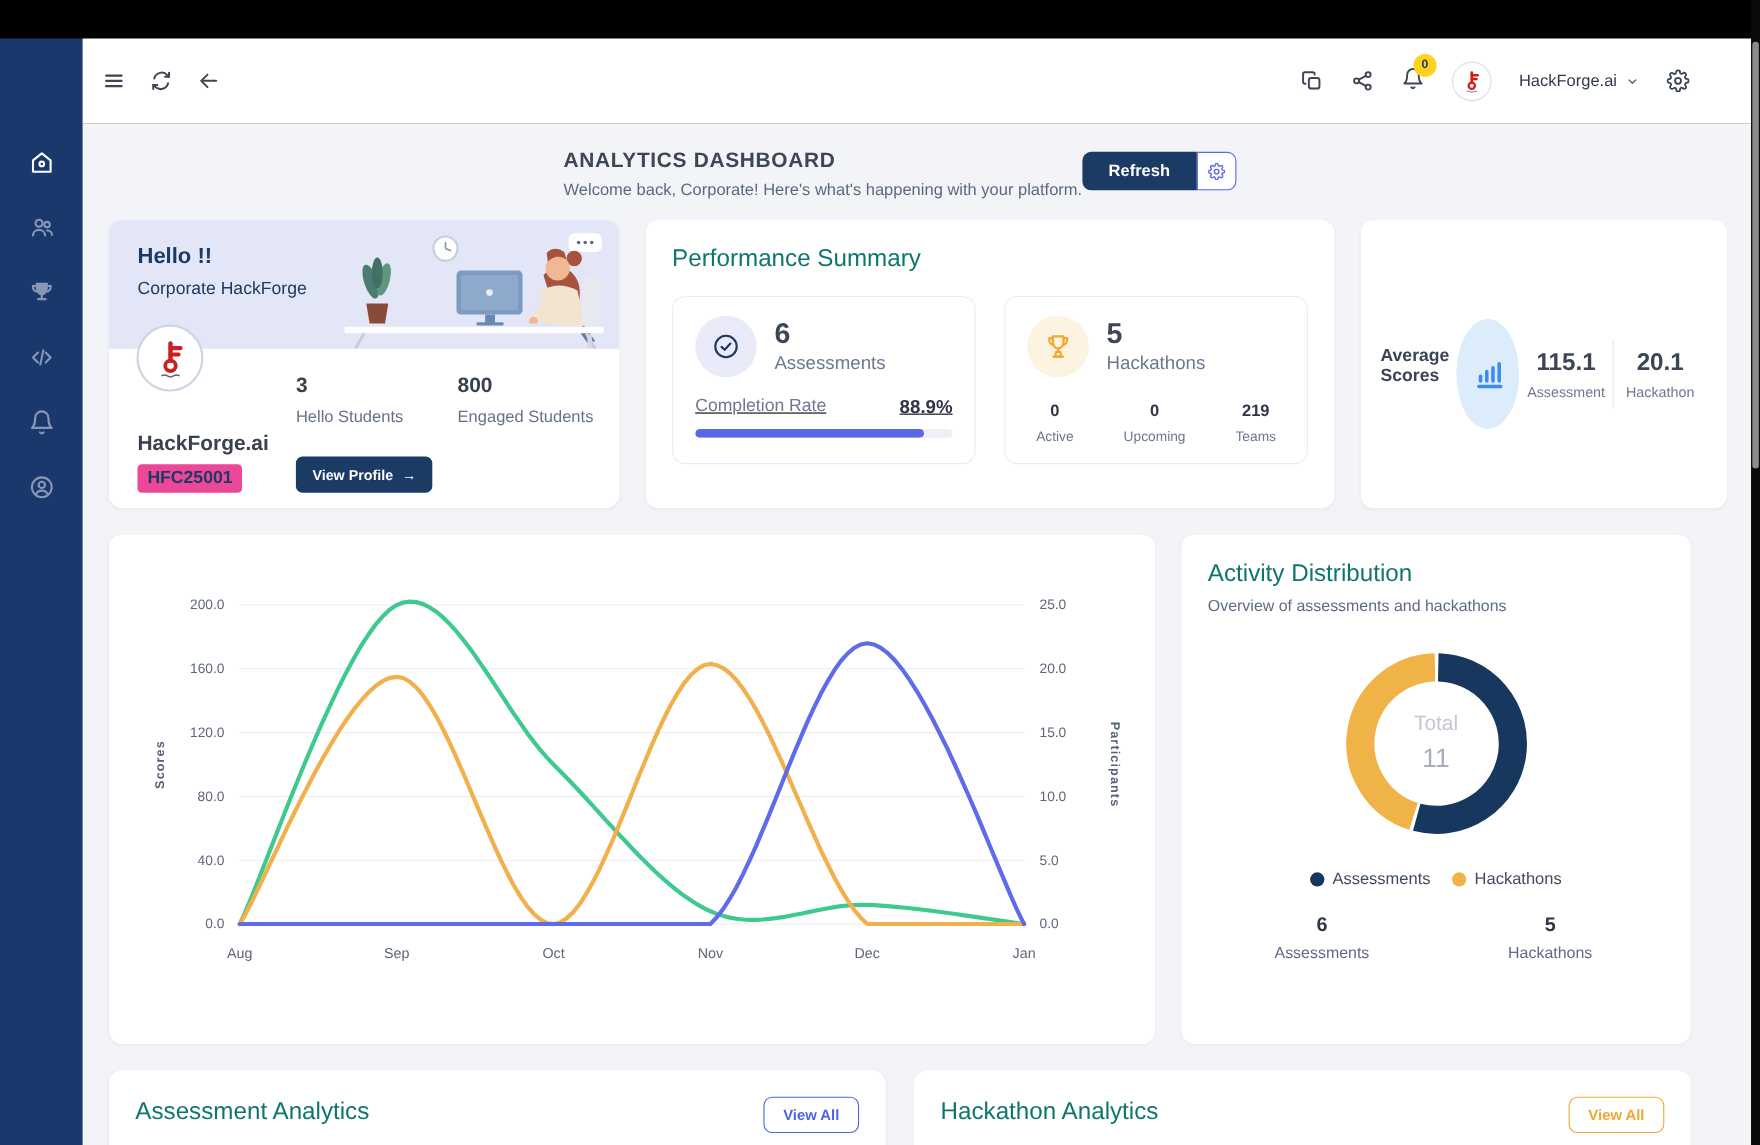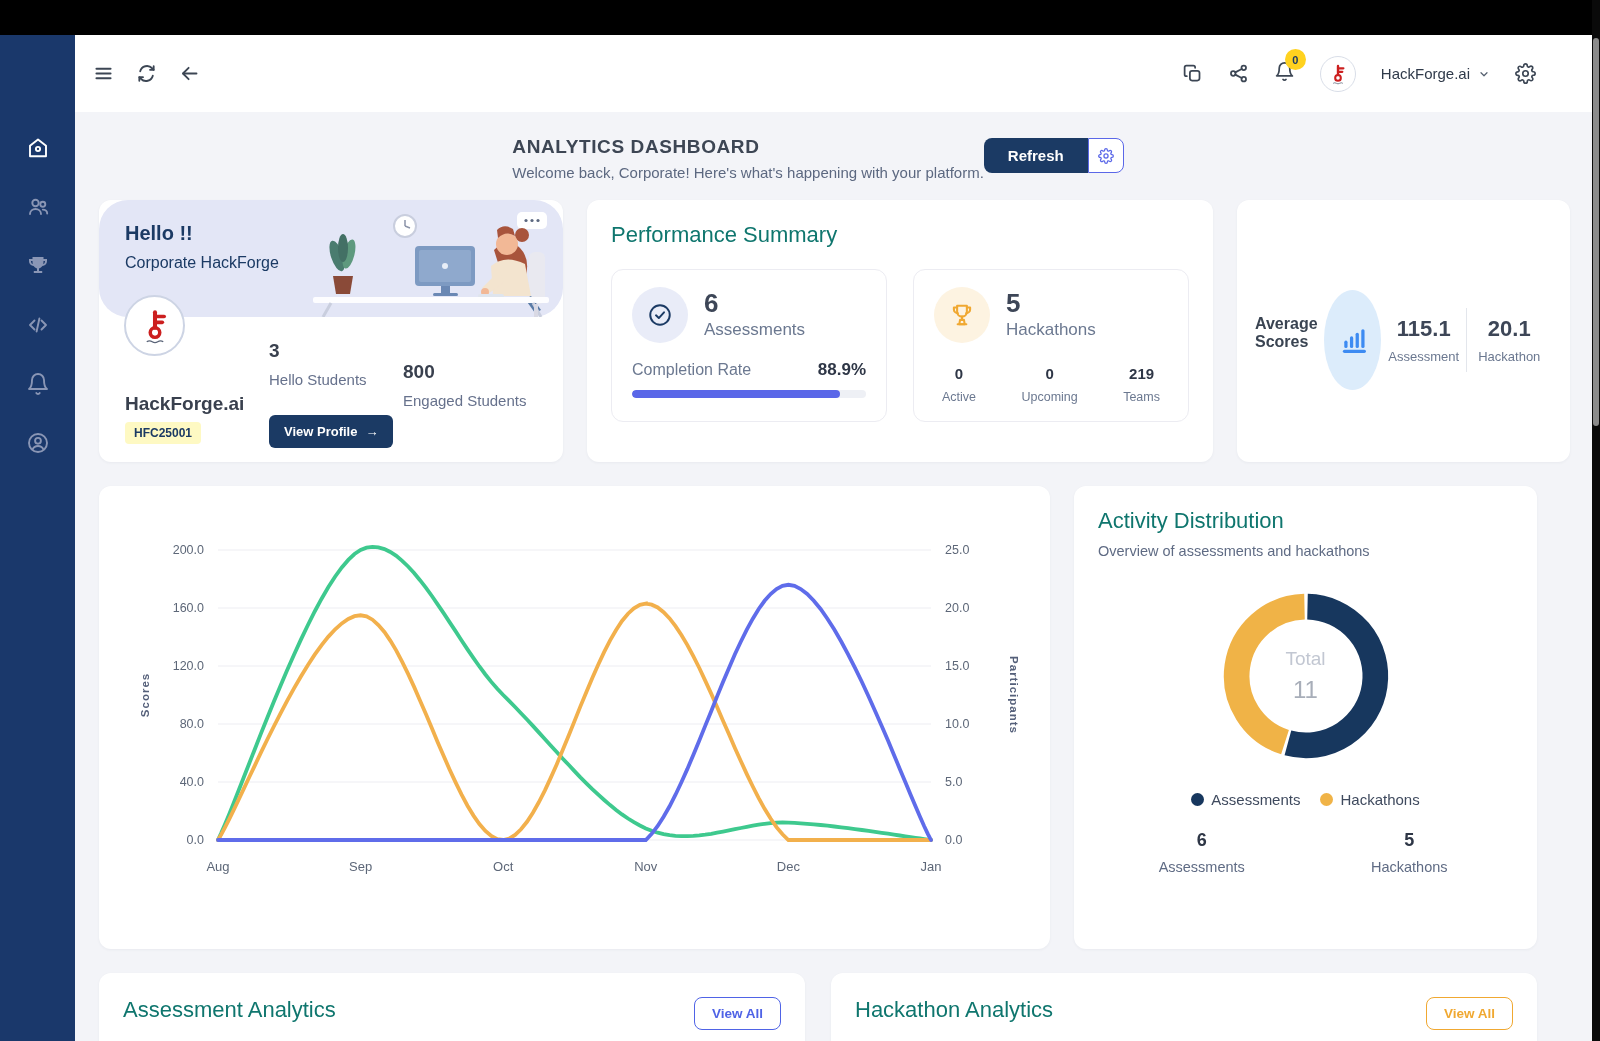--- a/index.html
+++ b/index.html
@@ -43,50 +43,50 @@
                       border-radius:0 8px 8px 0; cursor:pointer; display:flex; align-items:center; justify-content:center; }
   .btn-refresh-gear svg { width:16px; height:16px; }
 
   .row1 { display:grid; grid-template-columns:464px 626px 1fr; gap:24px; height:262px; margin-bottom:24px; }
   .row2 { display:grid; grid-template-columns:951px 1fr; gap:24px; height:463px; margin-bottom:24px; }
   .row3 { display:grid; grid-template-columns:1fr 1fr; gap:26px; height:160px; }
   .card { background:#fff; border-radius:12px; box-shadow:0 1px 3px rgba(40,50,80,.05); position:relative; }
 
   
   .hello-card { overflow:hidden; }
-  .hello-head { height:117px; background:#e3e6f6; padding:22px 0 0 26px; position:relative;border-radius:29px; }
+  .hello-head { height:117px; background:#e3e6f6; padding:22px 0 0 26px; position:relative; }
   .hello-greet { font-size:20px; font-weight:700; color:#1b3a64; }
   .hello-org { font-size:16px; color:#1b3a64; margin-top:9px; }
   .hello-illu { position:absolute; right:6px; top:4px; }
   .hello-avatar { position:absolute; left:25px; top:95px; width:61px; height:61px; border-radius:50%;
                   background:#fff; border:2px solid #cdd4e4; display:flex; align-items:center; justify-content:center; }
   .hello-name { position:absolute; left:26px; top:193px; font-size:19px; font-weight:700; color:#39404e; }
-  .hello-badge { position:absolute; left:26px; top:222px; background:#fef9c3; color:#1b3a64;
-                 font-size:12px; font-weight:700; padding:4px 9px; border-radius:4px; }
+  .hello-badge { position:absolute; left:26px; top:222px; background:#ec4899; color:#1b3a64;
+                 font-size:16px; font-weight:700; padding:4px 9px; border-radius:4px; }
   .hello-stat1 { position:absolute; left:170px; top:140px; }
-  .hello-stat2 { position:absolute; left:304px; top:140px;margin-top:21px; }
+  .hello-stat2 { position:absolute; left:317px; top:140px; }
   .hstat-v { font-size:19px; font-weight:700; color:#39404e; }
   .hstat-l { font-size:15px; color:#66718c; margin-top:9px; }
   .btn-view-profile { position:absolute; left:170px; top:215px; background:#1b3a64; color:#fff; border:none;
                       font-size:13px; font-weight:700; padding:9px 15px; border-radius:6px; cursor:pointer;
                       display:flex; align-items:center; gap:8px; font-family:inherit; }
 
   
   .ps-card { padding:22px 24px; }
   .card-title { font-size:22px; font-weight:400; color:#0f766e; }
   .ps-grid { display:grid; grid-template-columns:1fr 1fr; gap:26px; margin-top:21px; }
   .ps-sub { border:1px solid #ececf2; border-radius:12px; padding:17px 20px; }
   .ps-top { display:flex; align-items:center; gap:16px; }
   .ps-circle { width:56px; height:56px; border-radius:50%; display:flex; align-items:center; justify-content:center; flex:0 0 auto; }
   .ps-circle.blue { background:#e9ecf8; color:#1b3a64; }
   .ps-circle.orange { background:#fdf3e1; color:#f0a831; }
   .ps-circle svg { width:26px; height:26px; }
   .ps-value { font-size:26px; font-weight:700; color:#3d4657; line-height:1.05; }
   .ps-label { font-size:17px; color:#6b7890; margin-top:2px; }
-  .comp-row { display:flex; justify-content:space-between; align-items:center; margin-top:17px; }
+  .comp-row { display:flex; justify-content:space-between; align-items:center; margin-top:17px;text-decoration:underline; }
   .comp-label { font-size:16px; color:#6b7890; }
   .comp-value { font-size:17px; font-weight:700; color:#2e3646; }
   .progress { height:8px; background:#eef0f5; border-radius:4px; margin-top:10px; overflow:hidden; }
   .progress-fill { height:100%; background:#5a67e8; border-radius:4px; }
   .hk-stats { display:flex; justify-content:space-between; margin-top:22px; padding:0 8px; }
   .hk-stat { text-align:center; }
   .hk-v { font-size:15px; font-weight:700; color:#2e3646; }
   .hk-l { font-size:12.5px; color:#6b7890; margin-top:8px; }
 
   

